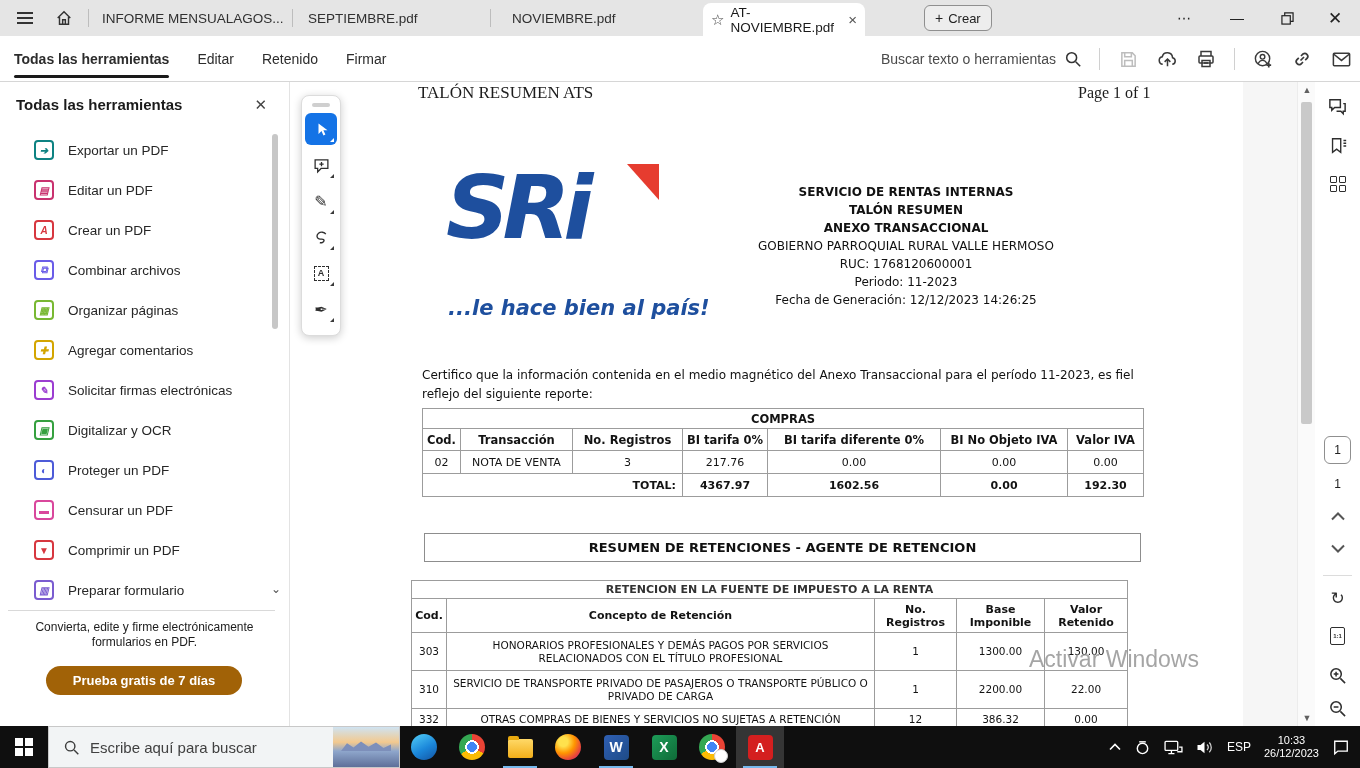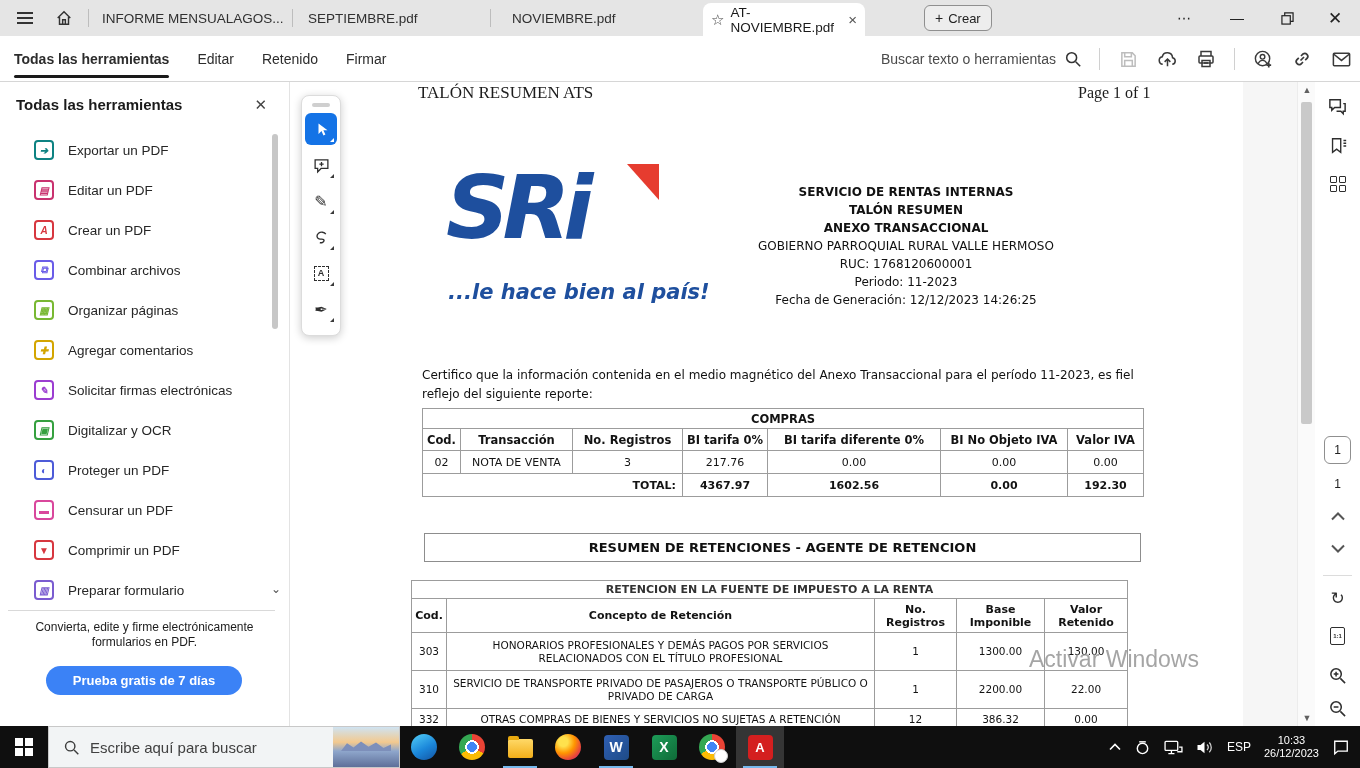--- a/index.html
+++ b/index.html
@@ -43,21 +43,21 @@
   .lp-head { position:absolute; left:16px; top:14px; font-size:15px; font-weight:bold; color:#1a1a1a; }
   .lp-close { position:absolute; right:22px; top:14px; font-size:15px; color:#444; cursor:pointer; }
   .lp-list { position:absolute; top:48px; left:0; right:0; }
   .lp-item { height:40px; display:flex; align-items:center; padding-left:34px; gap:14px; cursor:pointer; }
   .lp-icon { width:20px; height:20px; border:2px solid; border-radius:4px; display:flex; align-items:center; justify-content:center; font-size:10px; font-weight:bold; flex:0 0 auto; }
   .lp-label { font-size:13.5px; color:#262626; }
   .lp-scroll { position:absolute; right:11px; top:52px; width:6px; height:195px; background:#c7c7c7; border-radius:3px; }
   .lp-chevron { position:absolute; right:8px; top:500px; font-size:12px; color:#555; cursor:pointer; }
   .lp-divider { position:absolute; left:8px; right:14px; top:528px; height:1px; background:#d9d9d9; }
   .lp-promo { position:absolute; top:538px; left:20px; right:20px; text-align:center; font-size:12px; line-height:15px; color:#1c1c1c; }
-  .lp-trial { position:absolute; top:584px; left:46px; width:196px; height:29px; border-radius:16px; background:#3b82f6; color:#fff; font-size:13px; font-weight:bold; display:flex; align-items:center; justify-content:center; cursor:pointer; border:none; }
+  .lp-trial { position:absolute; top:584px; left:46px; width:196px; height:29px; border-radius:16px; background:#a16207; color:#fff; font-size:13px; font-weight:bold; display:flex; align-items:center; justify-content:center; cursor:pointer; border:none; }
 
   
   .quicktools { position:absolute; left:301px; top:95px; width:40px; padding:5px 0 6px; background:#fff; border:1px solid #dcdcdc; border-radius:8px; box-shadow:0 2px 8px rgba(0,0,0,.2); z-index:6; }
   .qt-handle { width:18px; height:4px; background:#cfcfcf; border-radius:2px; margin:2px auto 6px; }
   .qt-btn { width:32px; height:32px; margin:4px auto; border-radius:6px; display:flex; align-items:center; justify-content:center; cursor:pointer; position:relative; color:#2e2e2e; font-size:16px; }
   .qt-btn::after { content:""; position:absolute; right:3px; bottom:3px; border-left:4px solid transparent; border-bottom:4px solid #3a3a3a; }
   .qt-btn.active { background:#1473e6; color:#fff; }
   .qt-btn.active::after { border-bottom-color:#fff; }
   .qt-a-box { width:15px; height:15px; border:1.5px dashed #2e2e2e; font-size:9px; font-weight:bold; display:flex; align-items:center; justify-content:center; }
 
@@ -68,21 +68,21 @@
   .sb-arrow { position:absolute; left:0; width:18px; height:16px; display:flex; align-items:center; justify-content:center; font-size:9px; color:#606060; cursor:pointer; }
   .sb-thumb { position:absolute; left:3px; right:3px; top:20px; height:322px; background:#c9c9c9; border-radius:2px; cursor:pointer; }
 
   .serif { font-family:"Liberation Serif",serif; }
   .ph-left { position:absolute; left:127px; top:1px; font-size:17px; color:#1c1c1c; }
   .ph-right { position:absolute; left:787px; top:2px; font-size:16px; color:#1c1c1c; }
 
   .sri-logo { position:absolute; left:155px; top:82px; width:218px; height:158px; }
   .sri-text { font-family:"DejaVu Sans",sans-serif; font-weight:bold; font-style:italic; font-size:88px; line-height:1; letter-spacing:-7px; color:#1e4f9e; }
   .sri-tri { position:absolute; left:181px; top:0px; width:32px; height:36px; background:#e63c2f; clip-path:polygon(0 0,100% 0,100% 100%); }
-  .sri-tagline { position:absolute; left:2px; bottom:18px; font-family:"DejaVu Sans",sans-serif; font-weight:bold; font-style:italic; font-size:21px; color:#1e4f9e; white-space:nowrap; }
+  .sri-tagline { position:absolute; left:2px; bottom:2px; font-family:"DejaVu Sans",sans-serif; font-weight:bold; font-style:italic; font-size:21px; color:#1e4f9e; white-space:nowrap; }
 
   .doc-sans { font-family:"DejaVu Sans",sans-serif; }
   .hdr-block { position:absolute; left:305px; top:101px; width:620px; text-align:center; font-size:12px; line-height:18px; color:#111; }
   .hdr-block .b { font-weight:bold; }
   .certification { position:absolute; left:131px; top:284px; width:722px; font-size:12px; line-height:19px; color:#111; }
 
   table.pdf-table { border-collapse:collapse; table-layout:fixed; font-family:"DejaVu Sans",sans-serif; font-size:11px; color:#131313; }
   .pdf-table th, .pdf-table td { border:1px solid #9c9c9c; padding:2px 3px; text-align:center; vertical-align:middle; }
   .pdf-table .tbl-title { font-weight:bold; font-size:11.5px; height:20px; }
   .pdf-table th { font-weight:bold; }

